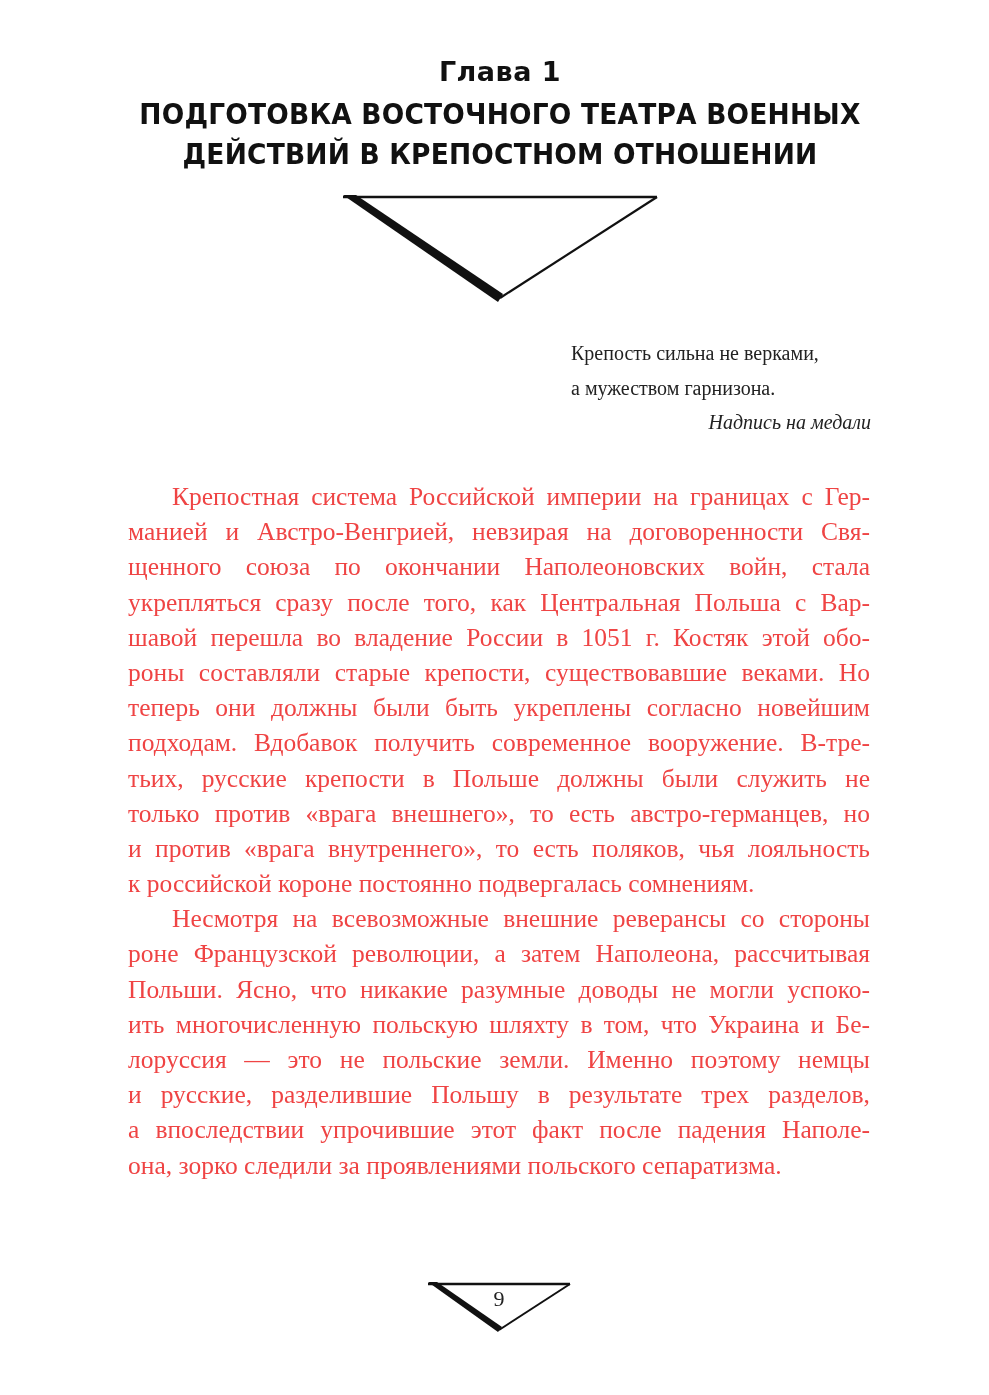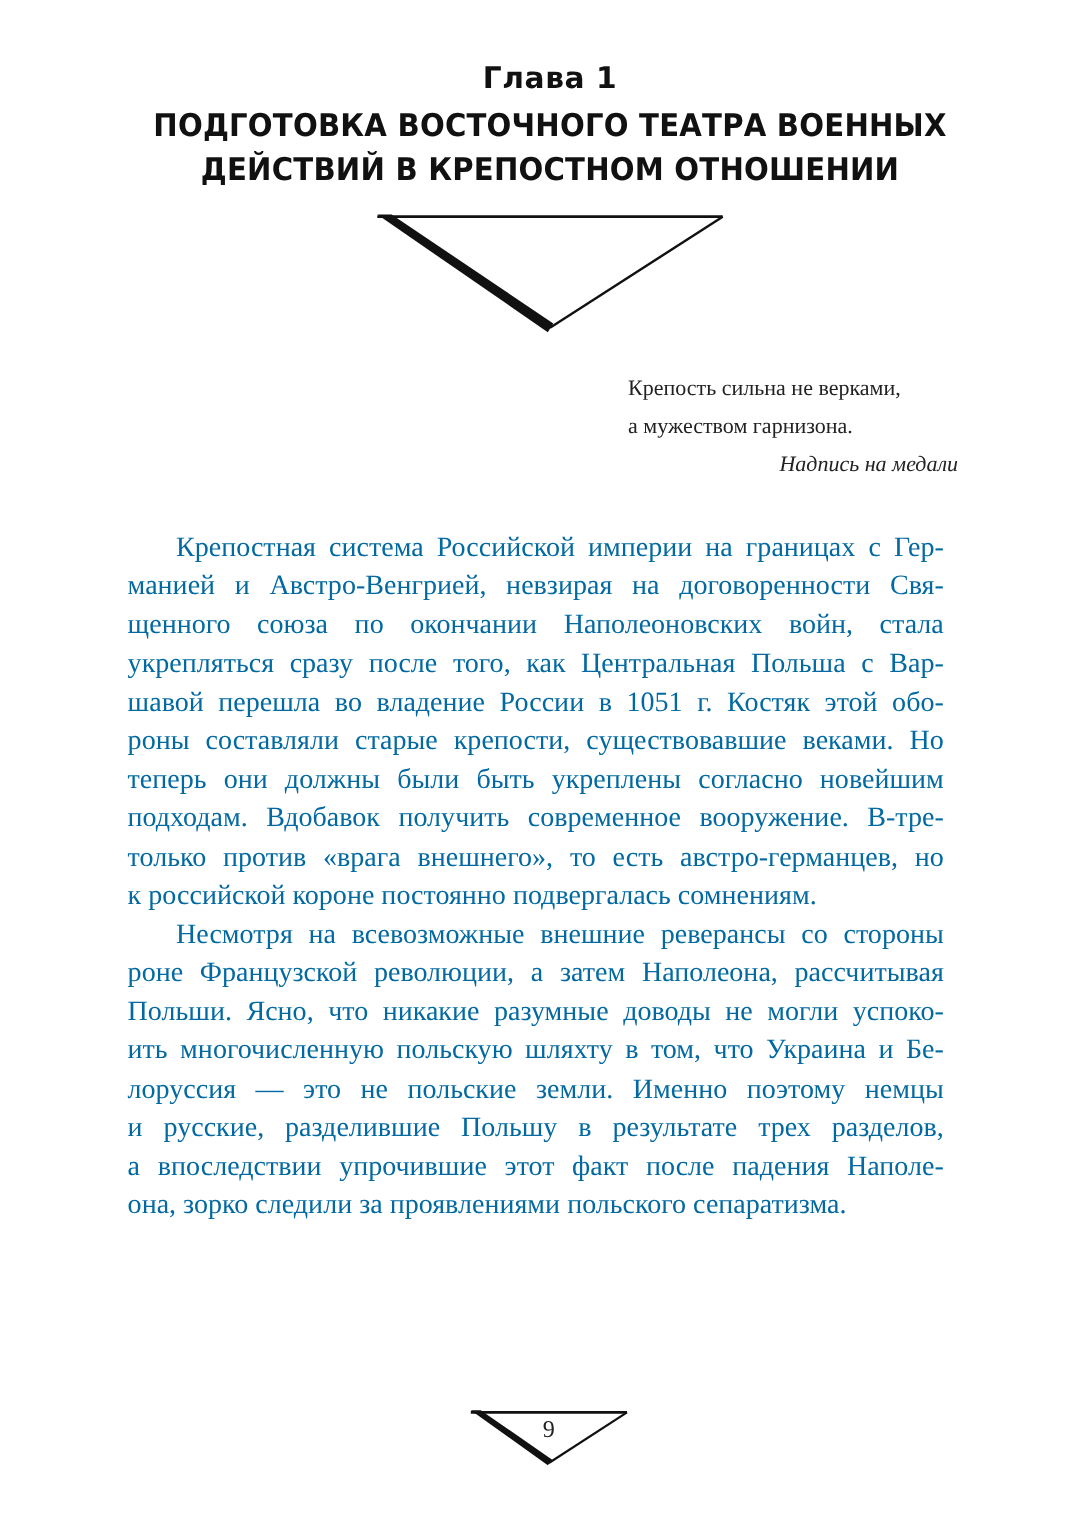--- a/index.html
+++ b/index.html
@@ -16,22 +16,22 @@
   }
   .chapter-title div { white-space: nowrap; transform: scaleX(0.93); }
   .ornament { position: absolute; left: 340px; top: 190px; width: 320px; height: 115px; }
   .epigraph {
     position: absolute; left: 571px; top: 336px; width: 300px;
     font-family: "Liberation Serif", serif; font-size: 20px; line-height: 34.5px; color: #222;
   }
   .epigraph .line { white-space: nowrap; }
   .epigraph .source { text-align: right; font-style: italic; width: 300px; }
   .body-text {
-    position: absolute; left: 116px; top: 479px; width: 742px;
-    font-family: "Liberation Serif", serif; font-size: 25.5px; line-height: 35.2px; color: #0369a1;
+    position: absolute; left: 128px; top: 479px; width: 742px;
+    font-family: "Liberation Serif", serif; font-size: 25.5px; line-height: 35.2px; color: #ef4444;
   }
   .body-text .ln {
     display: block; height: 35.2px; white-space: nowrap; text-align: justify; text-align-last: justify;
     transform-origin: left center;
   }
   .body-text .ln.last { text-align-last: left; }
   .body-text .ln.indent { padding-left: 44px; }
   .body-text .ln span { display: inline-block; }
   .folio { position: absolute; left: 425px; top: 1278px; width: 150px; height: 60px; }
   .folio-num {
@@ -66,21 +66,23 @@
   <div class="body-text">
     <div>
       <div class="ln indent" style="text-align: left; text-align-last: left;"><span style="white-space: nowrap; word-spacing: 5.49107px;">Крепостная система Российской империи на границах с Гер-</span></div>
       <div class="ln" style="text-align: left; text-align-last: left;"><span style="white-space: nowrap; word-spacing: 11.5208px;">манией и Австро-Венгрией, невзирая на договоренности Свя-</span></div>
       <div class="ln" style="text-align: left; text-align-last: left;"><span style="white-space: nowrap; word-spacing: 17.776px;">щенного союза по окончании Наполеоновских войн, стала</span></div>
       <div class="ln" style="text-align: left; text-align-last: left;"><span style="white-space: nowrap; word-spacing: 7.79688px;">укрепляться сразу после того, как Центральная Польша с Вар-</span></div>
       <div class="ln" style="text-align: left; text-align-last: left;"><span style="white-space: nowrap; word-spacing: 6.87031px;">шавой перешла во владение России в 1051 г. Костяк этой обо-</span></div>
       <div class="ln" style="text-align: left; text-align-last: left;"><span style="white-space: nowrap; word-spacing: 8.15885px;">роны составляли старые крепости, существовавшие веками. Но</span></div>
       <div class="ln" style="text-align: left; text-align-last: left;"><span style="white-space: nowrap; word-spacing: 9.1875px;">теперь они должны были быть укреплены согласно новейшим</span></div>
       <div class="ln" style="text-align: left; text-align-last: left;"><span style="white-space: nowrap; word-spacing: 10.4219px;">подходам. Вдобавок получить современное вооружение. В-тре-</span></div>
+      <div class="ln" style="text-align: left; text-align-last: left;"><span style="white-space: nowrap; word-spacing: 11.7598px;">тьих, русские крепости в Польше должны были служить не</span></div>
       <div class="ln" style="text-align: left; text-align-last: left;"><span style="white-space: nowrap; word-spacing: 8.89732px;">только против «врага внешнего», то есть австро-германцев, но</span></div>
+      <div class="ln" style="text-align: left; text-align-last: left;"><span style="white-space: nowrap; word-spacing: 7.00586px;">и против «врага внутреннего», то есть поляков, чья лояльность</span></div>
       <div class="ln last" style="text-align: left; text-align-last: left;"><span style="white-space: nowrap;">к российской короне постоянно подвергалась сомнениям.</span></div>
     </div>
     <div>
       <div class="ln indent" style="text-align: left; text-align-last: left;"><span style="white-space: nowrap; word-spacing: 7.92708px;">Несмотря на всевозможные внешние реверансы со стороны</span></div>
       <div class="ln" style="text-align: left; text-align-last: left;"><span style="white-space: nowrap; word-spacing: 8.79427px;">роне Французской революции, а затем Наполеона, рассчитывая</span></div>
       <div class="ln" style="text-align: left; text-align-last: left;"><span style="white-space: nowrap; word-spacing: 6.81836px;">Польши. Ясно, что никакие разумные доводы не могли успоко-</span></div>
       <div class="ln" style="text-align: left; text-align-last: left;"><span style="white-space: nowrap; word-spacing: 4.94618px;">ить многочисленную польскую шляхту в том, что Украина и Бе-</span></div>
       <div class="ln" style="text-align: left; text-align-last: left;"><span style="white-space: nowrap; word-spacing: 11.3262px;">лоруссия — это не польские земли. Именно поэтому немцы</span></div>
       <div class="ln" style="text-align: left; text-align-last: left;"><span style="white-space: nowrap; word-spacing: 12.6138px;">и русские, разделившие Польшу в результате трех разделов,</span></div>
       <div class="ln" style="text-align: left; text-align-last: left;"><span style="white-space: nowrap; word-spacing: 9.68973px;">а впоследствии упрочившие этот факт после падения Наполе-</span></div>

